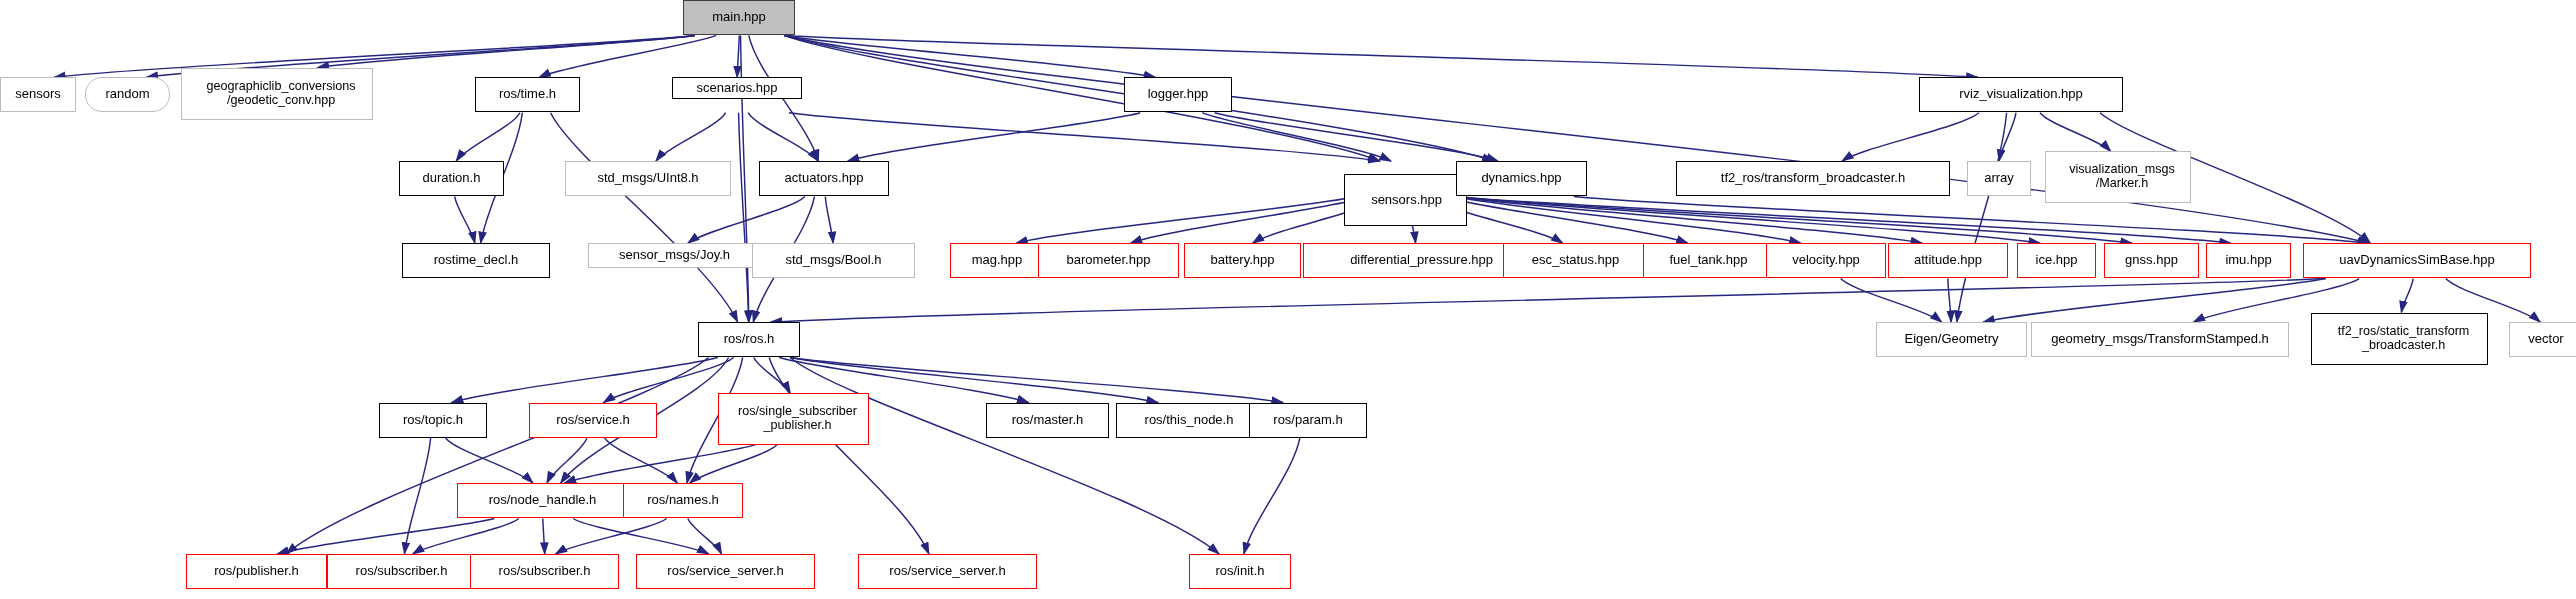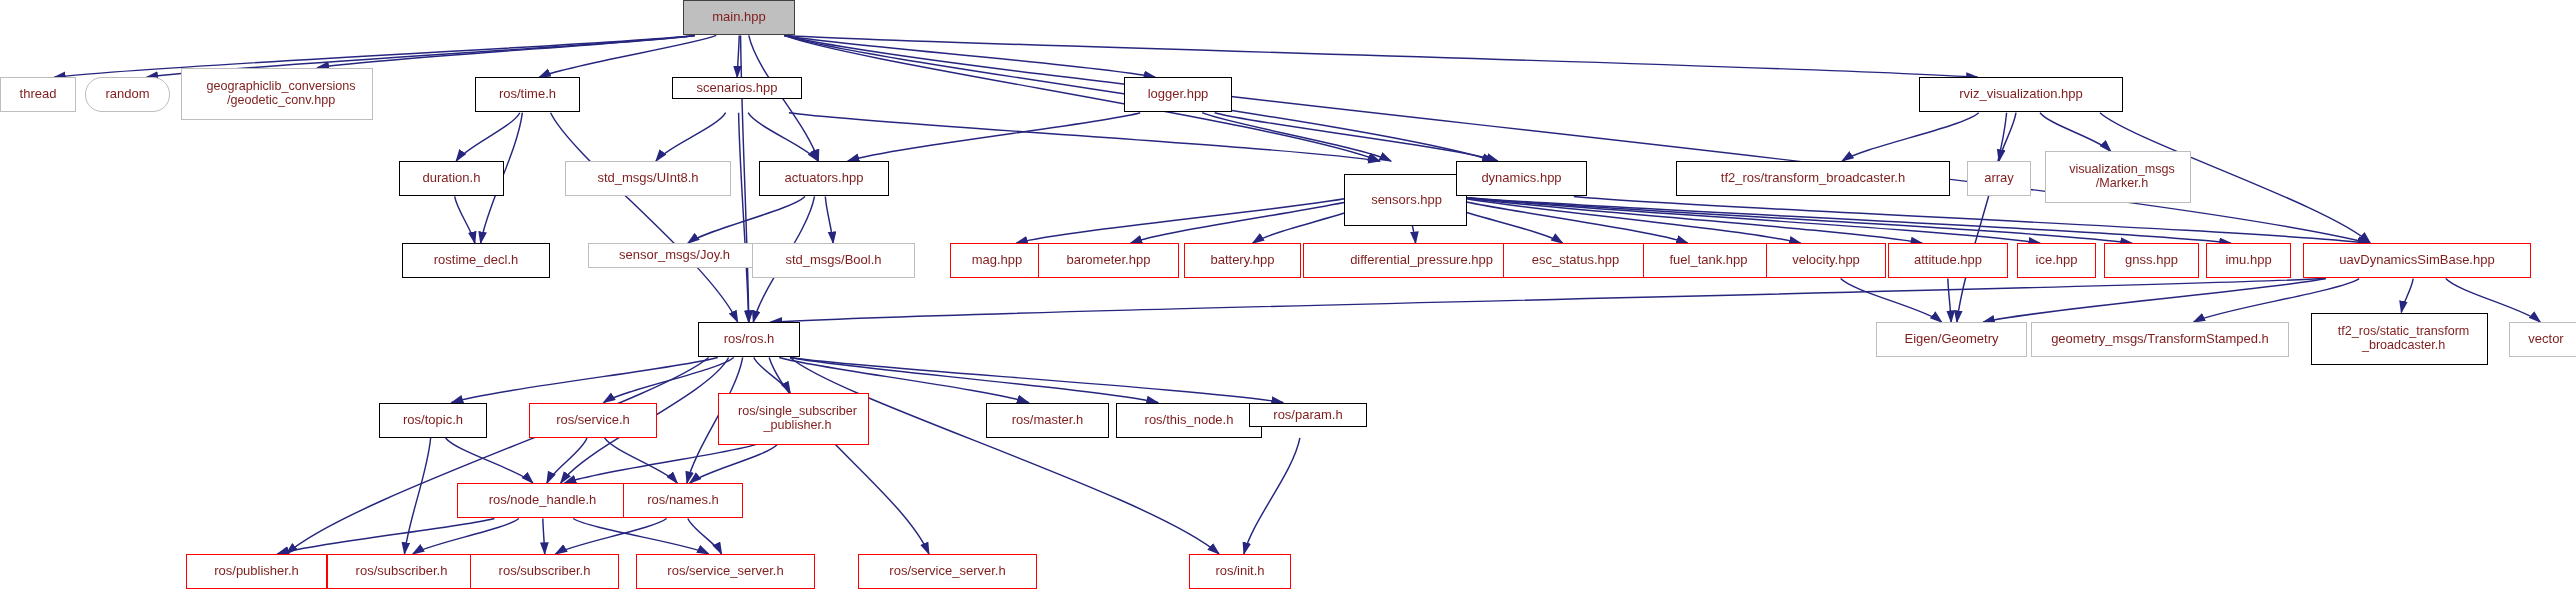--- a/index.html
+++ b/index.html
@@ -1,21 +1,21 @@
 <!DOCTYPE html>
 <html><head>
 <meta charset="utf-8">
 <style>
   html,body{margin:0;padding:0;background:#ffffff;}
   #stage{position:relative;width:2576px;height:599px;background:#ffffff;
          font-family:"Liberation Sans","DejaVu Sans",sans-serif;overflow:hidden;}
   svg#edges{position:absolute;left:0;top:0;width:2576px;height:599px;pointer-events:none;}
   .node{position:absolute;box-sizing:border-box;display:flex;align-items:center;
         justify-content:center;text-align:center;background:#ffffff;
-        font-size:13px;line-height:1.12;color:#7f1d1d;white-space:pre-line;
+        font-size:13px;line-height:1.12;color:#000000;white-space:pre-line;
         padding:0 3.9px;}
   .n-root{background:#bfbfbf;border:1px solid #404040;font-weight:400;}
   .n-black{border:1px solid #000000;}
   .n-grey{border:1px solid #bdbdbd;}
   .n-red{border:1px solid #ff0000;}
   .n-two{line-height:1.08;font-size:12.6px;padding-left:12px;}
 </style>
 </head>
 <body>
 
@@ -98,21 +98,21 @@
         <path d="M535.6421131215789,535.8010752688173 C522.5014718940705,546.8748521505377 443.65762452902055,561.4263440860216 426.13676955900945,572.4086021505377" fill="none" stroke="#26267f" stroke-width="1.5" marker-end="url(#arr)"></path>
         <path d="M560.4597785381463,535.8010752688173 C560.6903161035412,546.8748521505377 562.0735414959105,561.4263440860216 562.380924916437,572.4086021505377" fill="none" stroke="#26267f" stroke-width="1.5" marker-end="url(#arr)"></path>
         <path d="M591.8384359613926,535.8010752688173 C608.6282479474193,546.8748521505377 709.3671198635793,561.4263440860216 731.7535358449483,572.4086021505377" fill="none" stroke="#26267f" stroke-width="1.5" marker-end="url(#arr)"></path>
         <path d="M688.3116594322678,535.8010752688173 C674.5444576170411,546.8748521505377 591.9412467256807,561.4263440860216 573.5849776387117,572.4086021505377" fill="none" stroke="#26267f" stroke-width="1.5" marker-end="url(#arr)"></path>
         <path d="M710.3370632005079,535.8010752688173 C714.5174685948447,546.8748521505377 739.5999009608649,561.4263440860216 745.1737748199806,572.4086021505377" fill="none" stroke="#26267f" stroke-width="1.5" marker-end="url(#arr)"></path>
         <path d="M1342.767785716145,452.60215053763443 C1335.8291234173516,488.84360215053766 1294.1971496245915,536.4666666666667 1284.945599892867,572.4086021505377" fill="none" stroke="#26267f" stroke-width="1.5" marker-end="url(#arr)"></path>
       </g>
   </svg>
   <div id="nodes-layer">
       <div class="node n-root" style="left: 683px; top: 0px; width: 112px; height: 35px;">main.hpp</div>
-      <div class="node n-grey" style="left: 0px; top: 77px; width: 76px; height: 35px;">thread</div>
+      <div class="node n-grey" style="left: 0px; top: 77px; width: 76px; height: 35px;">sensors</div>
       <div class="node n-grey" style="left: 85px; top: 77px; width: 85px; height: 35px; border-radius: 17px;">random</div>
       <div class="node n-grey n-two" style="left: 181px; top: 68px; width: 192px; height: 52px;">geographiclib_conversions
 /geodetic_conv.hpp</div>
       <div class="node n-black" style="left: 475px; top: 77px; width: 105px; height: 35px;">ros/time.h</div>
       <div class="node n-black" style="left: 672px; top: 77px; width: 130px; height: 22px;">scenarios.hpp</div>
       <div class="node n-black" style="left: 1124px; top: 77px; width: 108px; height: 35px;">logger.hpp</div>
       <div class="node n-black" style="left: 1919px; top: 77px; width: 204px; height: 35px;">rviz_visualization.hpp</div>
       <div class="node n-black" style="left: 399px; top: 161px; width: 105px; height: 35px;">duration.h</div>
       <div class="node n-grey" style="left: 565px; top: 161px; width: 166px; height: 35px;">std_msgs/UInt8.h</div>
       <div class="node n-black" style="left: 759px; top: 161px; width: 130px; height: 35px;">actuators.hpp</div>
@@ -142,21 +142,21 @@
       <div class="node n-grey" style="left: 2031px; top: 322px; width: 258px; height: 35px;">geometry_msgs/TransformStamped.h</div>
       <div class="node n-black n-two" style="left: 2311px; top: 313px; width: 177px; height: 52px;">tf2_ros/static_transform
 _broadcaster.h</div>
       <div class="node n-grey" style="left: 2509px; top: 322px; width: 74px; height: 35px;">vector</div>
       <div class="node n-black" style="left: 379px; top: 403px; width: 108px; height: 35px; text-align: right;">ros/topic.h</div>
       <div class="node n-red" style="left: 529px; top: 403px; width: 128px; height: 35px;">ros/service.h</div>
       <div class="node n-red n-two" style="left: 718px; top: 393px; width: 151px; height: 52px;">ros/single_subscriber
 _publisher.h</div>
       <div class="node n-black" style="left: 986px; top: 403px; width: 123px; height: 35px;">ros/master.h</div>
       <div class="node n-black" style="left: 1116px; top: 403px; width: 146px; height: 35px;">ros/this_node.h</div>
-      <div class="node n-black" style="left: 1249px; top: 403px; width: 118px; height: 24px;">ros/param.h</div>
+      <div class="node n-black" style="left: 1249px; top: 403px; width: 118px; height: 35px;">ros/param.h</div>
       <div class="node n-red" style="left: 457px; top: 483px; width: 171px; height: 35px;">ros/node_handle.h</div>
       <div class="node n-red" style="left: 623px; top: 483px; width: 120px; height: 35px;">ros/names.h</div>
       <div class="node n-red" style="left: 186px; top: 554px; width: 141px; height: 35px;">ros/publisher.h</div>
       <div class="node n-red" style="left: 327px; top: 554px; width: 149px; height: 35px;">ros/subscriber.h</div>
       <div class="node n-red" style="left: 470px; top: 554px; width: 149px; height: 35px;">ros/subscriber.h</div>
       <div class="node n-red" style="left: 636px; top: 554px; width: 179px; height: 35px;">ros/service_server.h</div>
       <div class="node n-red" style="left: 858px; top: 554px; width: 179px; height: 35px;">ros/service_server.h</div>
       <div class="node n-red" style="left: 1189px; top: 554px; width: 102px; height: 35px;">ros/init.h</div>
     </div>
 </div>

